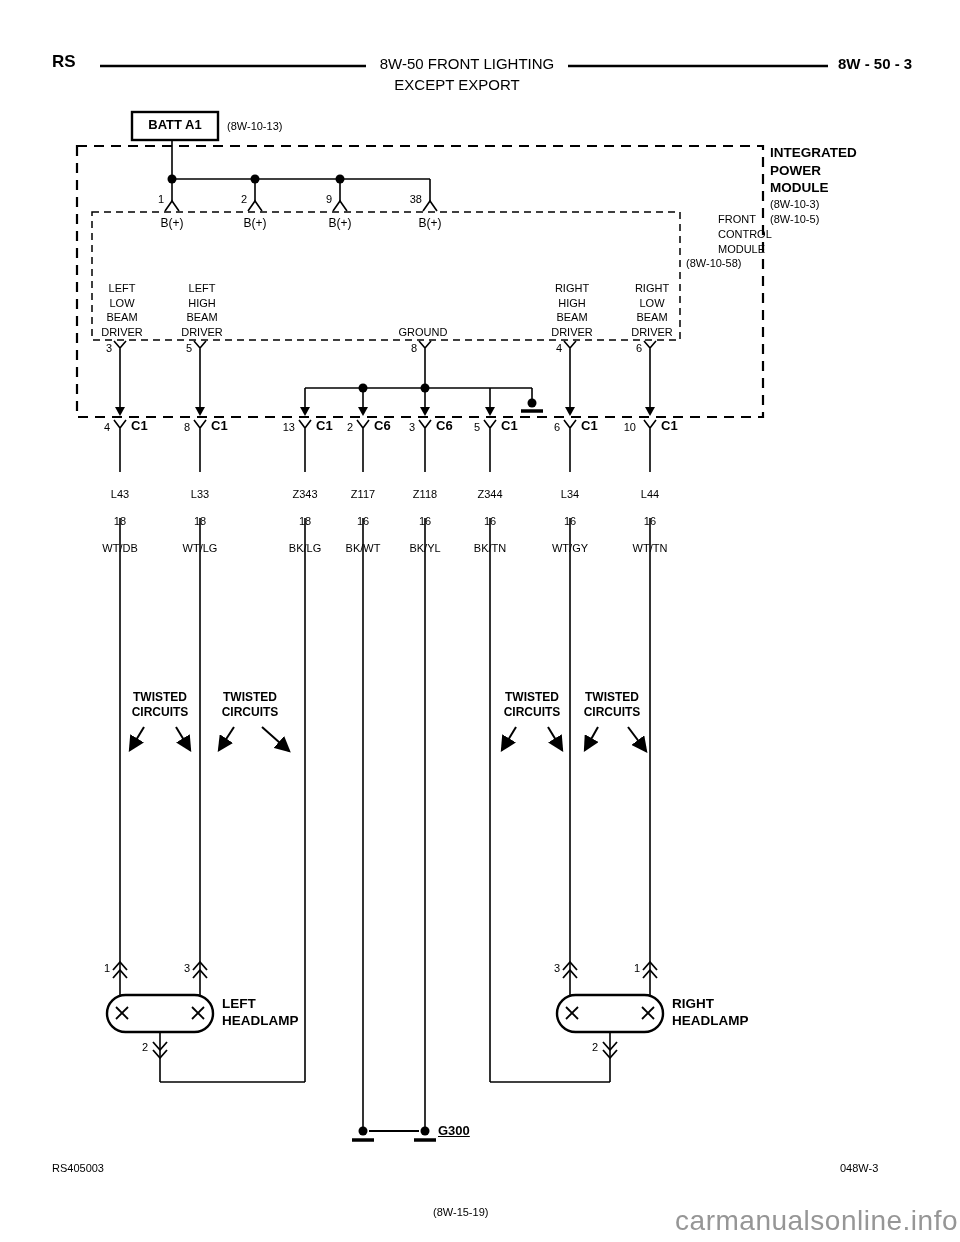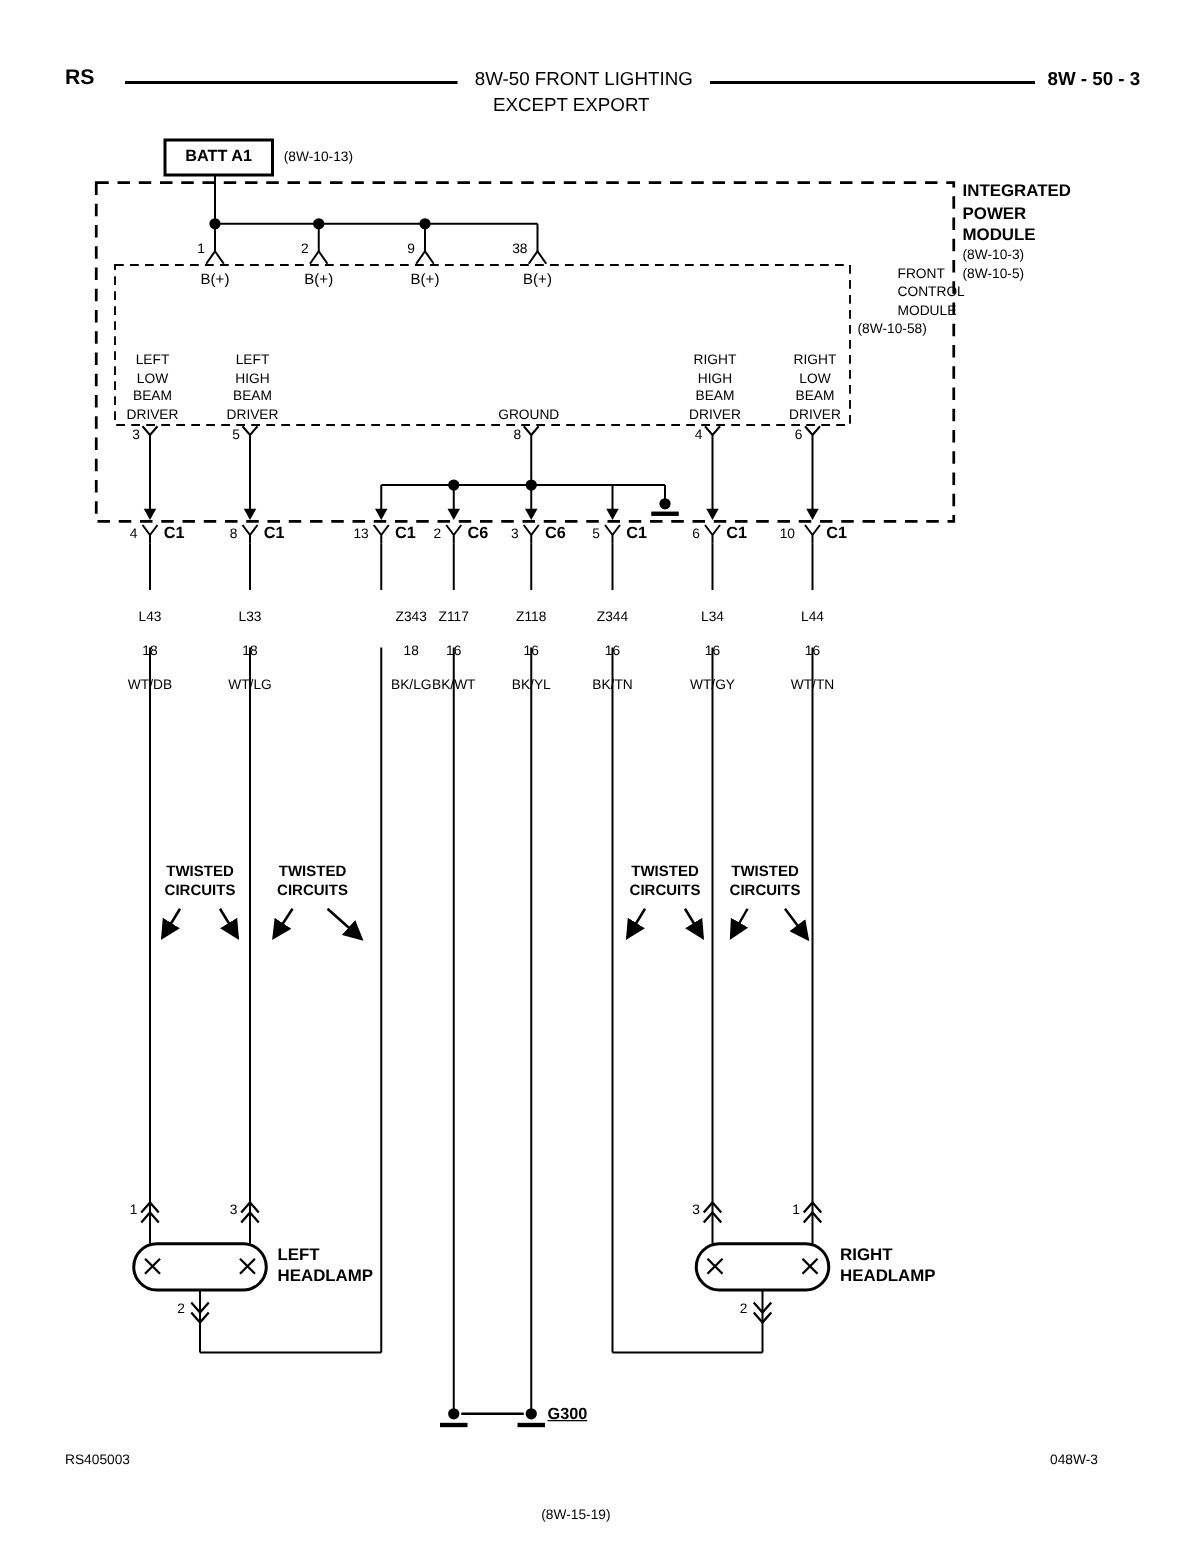--- a/index.html
+++ b/index.html
@@ -259,21 +259,21 @@
   <div class="t c" style="left:120px;top:474px;">
     <div>L43</div>
     <div>18</div>
     <div>WT/DB</div>
   </div>
   <div class="t c" style="left:200px;top:474px;">
     <div>L33</div>
     <div>18</div>
     <div>WT/LG</div>
   </div>
-  <div class="t c" style="left:305px;top:474px;margin-left:24px;">
+  <div class="t c" style="left:305px;top:474px;">
     <div>Z343</div>
     <div>18</div>
     <div>BK/LG</div>
   </div>
   <div class="t c" style="left:363px;top:474px;">
     <div>Z117</div>
     <div>16</div>
     <div>BK/WT</div>
   </div>
   <div class="t c" style="left:425px;top:474px;">
@@ -317,14 +317,15 @@
 HEADLAMP</div>
   <div class="t b" style="left:672px;top:995px;font-size:13.5px;line-height:17px;">RIGHT
 HEADLAMP</div>
 
   <div class="t b" style="left:438px;top:1124px;font-size:13px;text-decoration:underline;">G300</div>
   <div class="t" style="left:433px;top:1206px;">(8W-15-19)</div>
 
   <div class="t" style="left:52px;top:1162px;">RS405003</div>
   <div class="t" style="left:840px;top:1162px;">048W-3</div>
 
+  <div class="wm">carmanualsonline.info</div>
 
 </div>
 
 </body></html>

